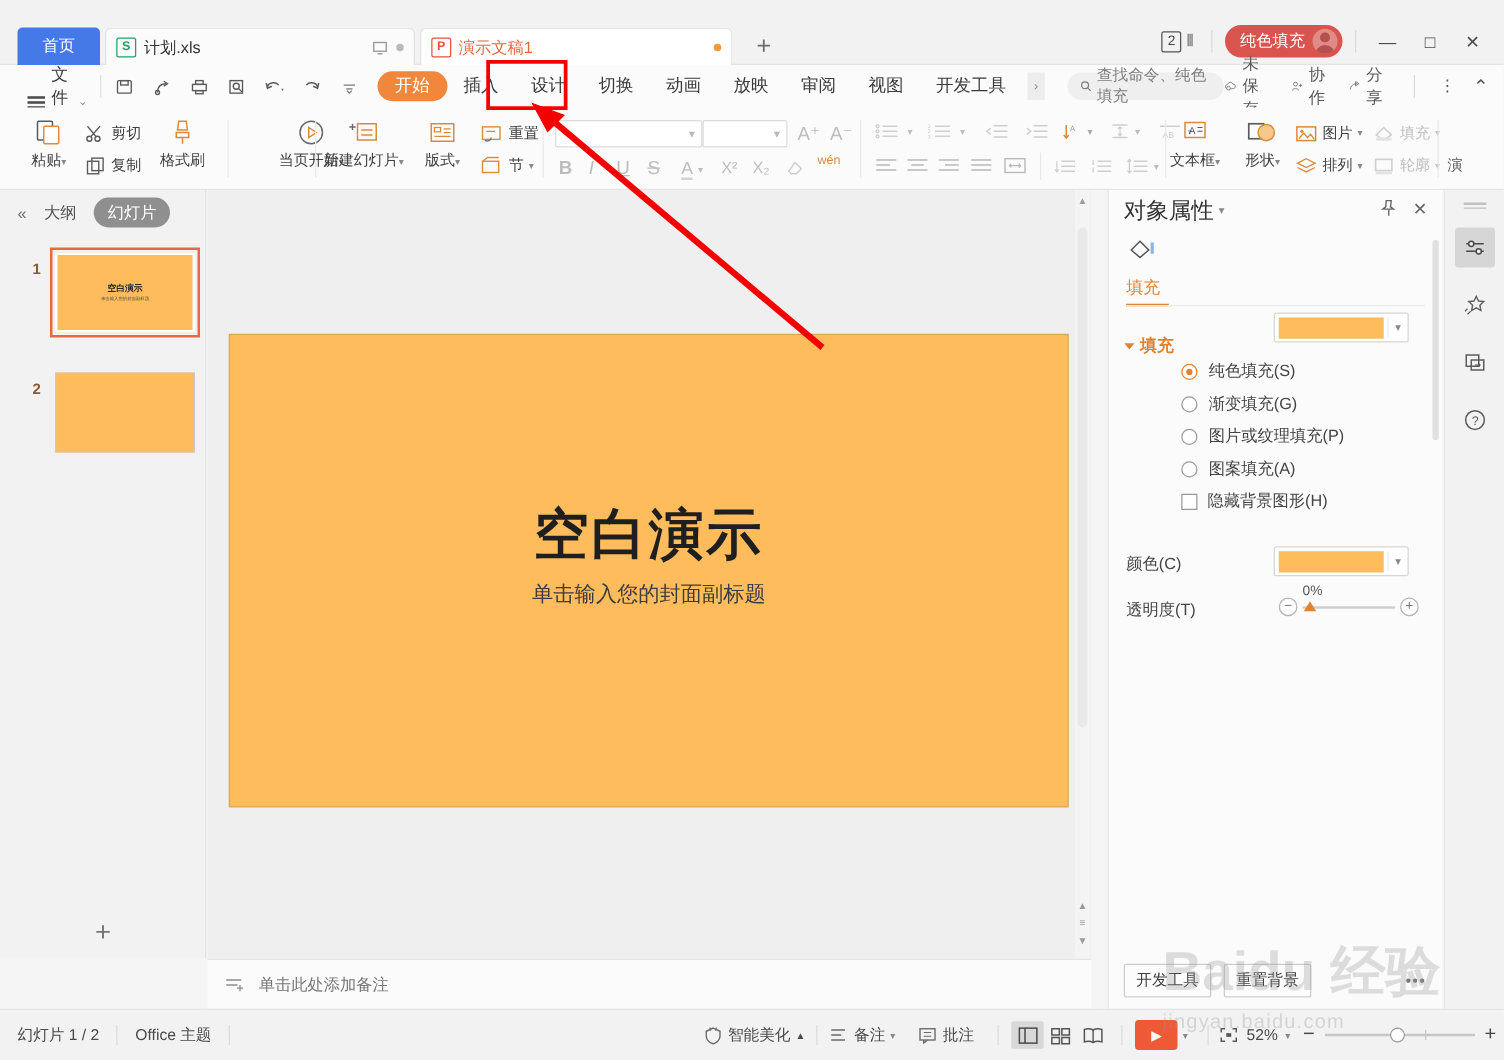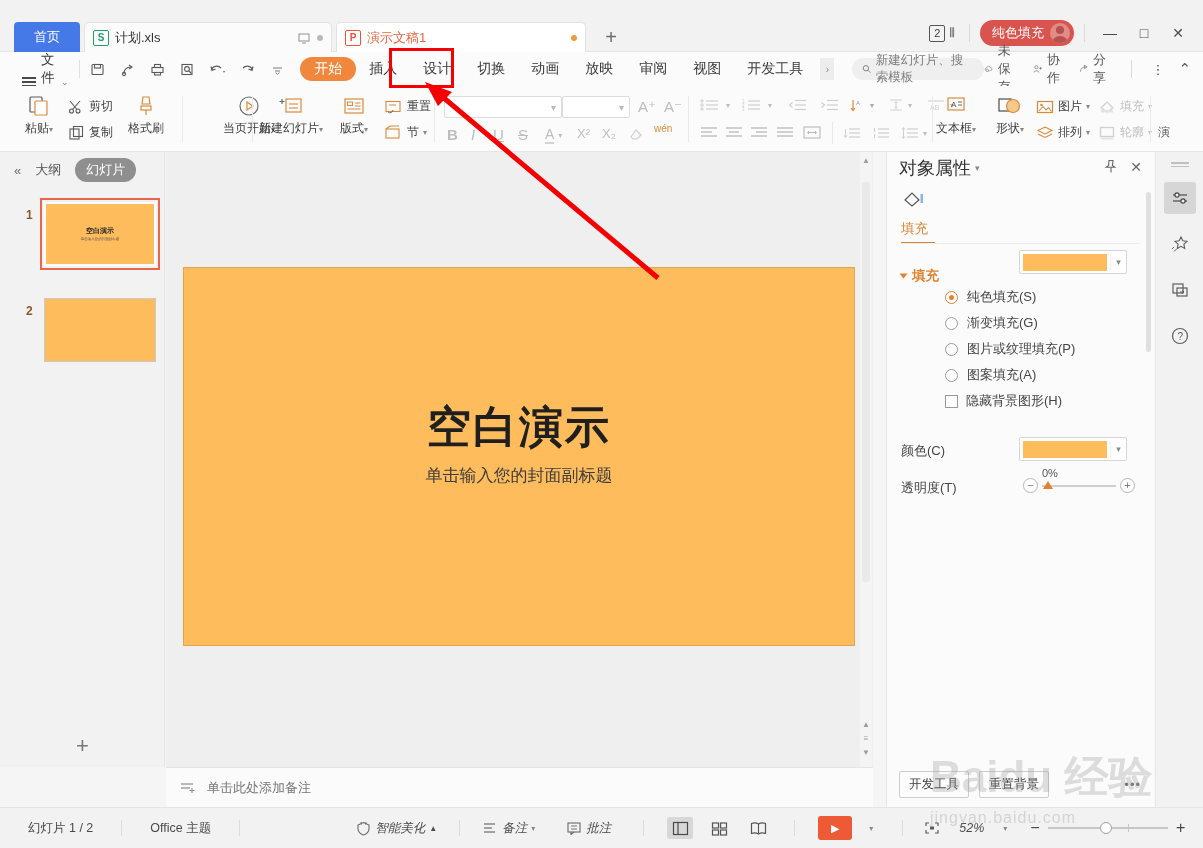--- a/index.html
+++ b/index.html
@@ -234,23 +234,23 @@
     color: #5d5d5d; border-radius: 3px;
   }
   .rail-ic.on { background: #d6d6d6; }
 
   
   .statusbar {
     position:absolute; left:0; bottom:0; width:1203px; height: 41px;
     background: #f2f2f2; border-top:1px solid #e4e4e4;
     display:flex; align-items:center; font-size: 12.5px; color: #4a4a4a;
   }
-  .sb-item { padding: 0 28px; }
+  .sb-item { padding: 0 14px; }
   .sb-div { width:1px; height:16px; background:#dcdcdc; }
-  .sb-right { margin-left:auto; display:flex; align-items:center; gap: 13px; padding-right: 18px; font-style: italic; }
+  .sb-right { margin-left:auto; display:flex; align-items:center; gap: 0; padding-right: 6px; }
   .sb-btn { display:flex; align-items:center; gap:4px; padding: 0 9px; color:#4a4a4a; }
   .view-btn { width:26px; height:22px; display:flex; align-items:center; justify-content:center; color:#555; }
   .view-btn.on { background:#d8d8d8; border-radius:2px; }
   .playbtn {
     width: 34px; height: 24px; background:#ee5a36; border-radius:3px;
     display:flex; align-items:center; justify-content:center; color:#fff; font-size:11px;
   }
   .zoom-slider { display:flex; align-items:center; gap:0; }
   .zs-track { width: 120px; height: 2px; background:#c7c7c7; position:relative; margin: 0 8px; }
   .zs-knob { position:absolute; left: 52px; top:-5px; width:12px; height:12px; border-radius:50%; background:#fff; border:1px solid #9d9d9d; }
@@ -383,21 +383,21 @@
       <span class="rtab">视图</span>
       <span class="rtab">开发工具</span>
       <span class="rtab-more">›</span>
     </div>
 
     <div class="search-pill">
       <svg width="12" height="12" viewBox="0 0 12 12">
           <circle cx="5" cy="5" r="3.4" fill="none" stroke="#7e7e7e" stroke-width="1.2"></circle>
           <line x1="7.6" y1="7.6" x2="10.5" y2="10.5" stroke="#7e7e7e" stroke-width="1.2"></line>
         </svg>
-      <span>新建幻灯片、搜索模板</span>
+      <span>查找命令、纯色填充</span>
     </div>
 
     <div class="rt-actions">
       <span class="rt-item">
         <svg width="17" height="14" viewBox="0 0 17 14">
             <path d="M4.5 10.5 a3 3 0 0 1 0.3 -5.9 a3.6 3.6 0 0 1 6.8 -0.3 a2.8 2.8 0 0 1 0.4 5.6 z" fill="none" stroke="#6f6f6f" stroke-width="1"></path>
             <circle cx="6" cy="9.5" r="2.4" fill="#ececec" stroke="#6f6f6f" stroke-width="0.9"></circle>
           </svg>
         <span>未保存</span>
       </span>

